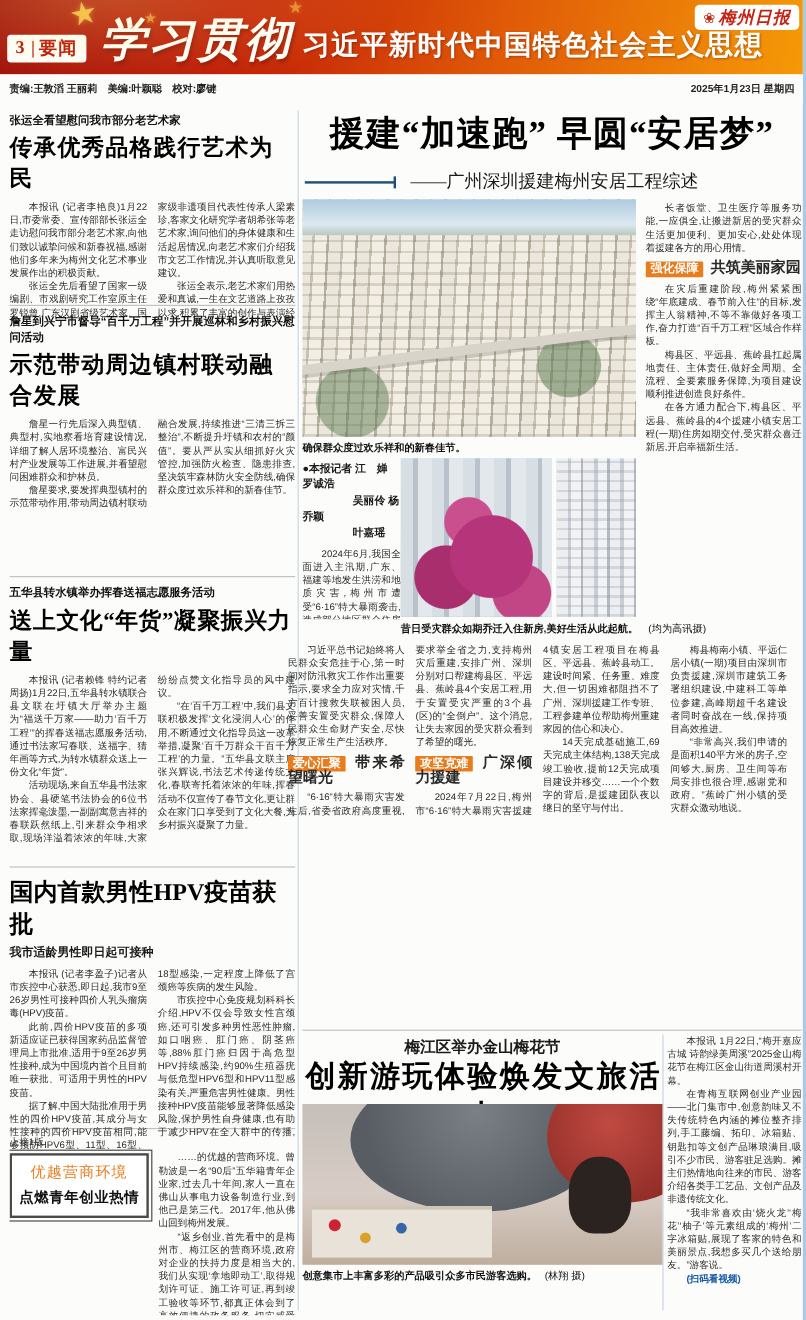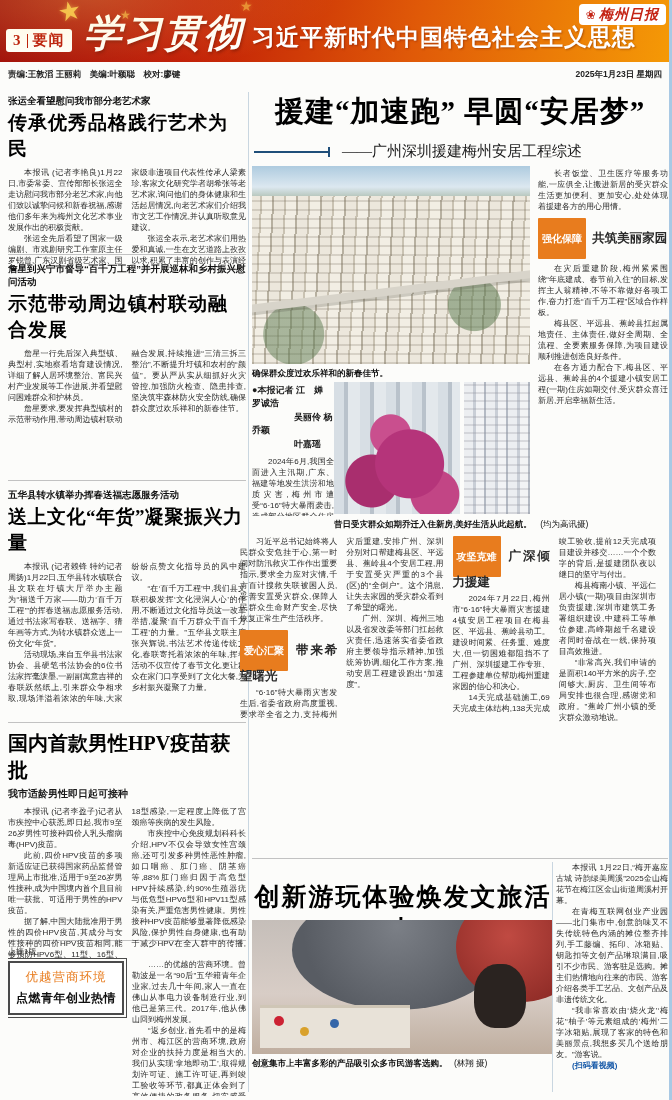--- a/index.html
+++ b/index.html
@@ -45,21 +45,21 @@
   .leftart{position:absolute;left:8px;width:238px;}
   
   .mainhl{position:absolute;left:252px;top:92px;width:416px;text-align:center;font-size:29px;
           letter-spacing:1px;}
   .subrow{position:absolute;left:252px;top:142px;width:416px;height:20px;}
   .subrule{position:absolute;left:2px;top:9px;width:76px;height:2px;background:#1f4e79;}
   .subrule:after{content:"";position:absolute;right:0;top:-4px;width:2px;height:10px;background:#1f4e79;}
   .subtitle{position:absolute;left:90px;top:0;width:326px;font-size:15px;
           font-weight:normal;font-family:"Liberation Serif",serif;}
   .tag{display:inline-block;background:#e87c1e;color:#fff;font-weight:bold;font-size:10px;
-       padding:15px 4px;border-radius:1px;margin-right:4px;}
+       padding:1px 4px;border-radius:1px;margin-right:4px;}
   .tagtitle{font-size:12.5px;font-weight:bold;font-family:"Liberation Serif",serif;}
   .subhead{margin:6px 0 4px 0;break-inside:avoid;}
   .body4{position:absolute;left:240px;top:536px;width:416px;height:322px;column-count:4;
          column-gap:9px;font-size:8px;line-height:11px;text-align:justify;color:#2a2a2a;overflow:hidden;}
   .onecol{font-size:8px;line-height:11px;text-align:justify;color:#2a2a2a;overflow:hidden;}
   .bylinebox{position:absolute;left:252px;top:384px;width:82px;height:132px;overflow:hidden;}
   .bylinebox .bl{font-size:9px;font-weight:bold;line-height:13px;margin:0 0 1px 0;}
   .bylinebox .cont{font-size:8px;line-height:11px;text-align:justify;color:#2a2a2a;margin-top:5px;}
   
   .photo{position:absolute;overflow:hidden;}
@@ -237,31 +237,31 @@
     <p>在各方通力配合下,梅县区、平远县、蕉岭县的4个援建小镇安居工程(一期)住房如期交付,受灾群众喜迁新居,开启幸福新生活。</p>
   </div>
 
   <div class="body4">
     <p>习近平总书记始终将人民群众安危挂于心,第一时间对防汛救灾工作作出重要指示,要求全力应对灾情,千方百计搜救失联被困人员,妥善安置受灾群众,保障人民群众生命财产安全,尽快恢复正常生产生活秩序。</p>
     <div class="subhead">
       <span class="tag">爱心汇聚</span>
       <span class="tagtitle">带来希望曙光</span>
     </div>
     <p>“6·16”特大暴雨灾害发生后,省委省政府高度重视,要求举全省之力,支持梅州灾后重建,安排广州、深圳分别对口帮建梅县区、平远县、蕉岭县4个安居工程,用于安置受灾严重的3个县(区)的“全倒户”。这个消息,让失去家园的受灾群众看到了希望的曙光。</p>
-    <p>广州、深圳、梅州三地以及省发改委等部门扛起救灾责任,迅速落实省委省政府主要领导指示精神,加强统筹协调,细化工作方案,推动安居工程建设跑出“加速度”。</p>
     <div class="subhead">
       <span class="tag">攻坚克难</span>
       <span class="tagtitle">广深倾力援建</span>
     </div>
     <p>2024年7月22日,梅州市“6·16”特大暴雨灾害援建4镇安居工程项目在梅县区、平远县、蕉岭县动工。建设时间紧、任务重、难度大,但一切困难都阻挡不了广州、深圳援建工作专班、工程参建单位帮助梅州重建家园的信心和决心。</p>
     <p>14天完成基础施工,69天完成主体结构,138天完成竣工验收,提前12天完成项目建设并移交……一个个数字的背后,是援建团队夜以继日的坚守与付出。</p>
     <p>梅县梅南小镇、平远仁居小镇(一期)项目由深圳市负责援建,深圳市建筑工务署组织建设,中建科工等单位参建,高峰期超千名建设者同时奋战在一线,保持项目高效推进。</p>
     <p>“非常高兴,我们申请的是面积140平方米的房子,空间够大,厨房、卫生间等布局安排也很合理,感谢党和政府。”蕉岭广州小镇的受灾群众激动地说。</p>
   </div>
 
+  <div class="bkicker">梅江区举办金山梅花节</div>
   <h2 class="hl bhl">创新游玩体验焕发文旅活力</h2>
 
   <div class="photo ph4">
     <div class="umb"></div>
     <div class="umbred"></div>
     <div class="head"></div>
     <div class="stall"></div>
     <div class="dotr"></div>
     <div class="doty"></div>
     <div class="dotb"></div>

